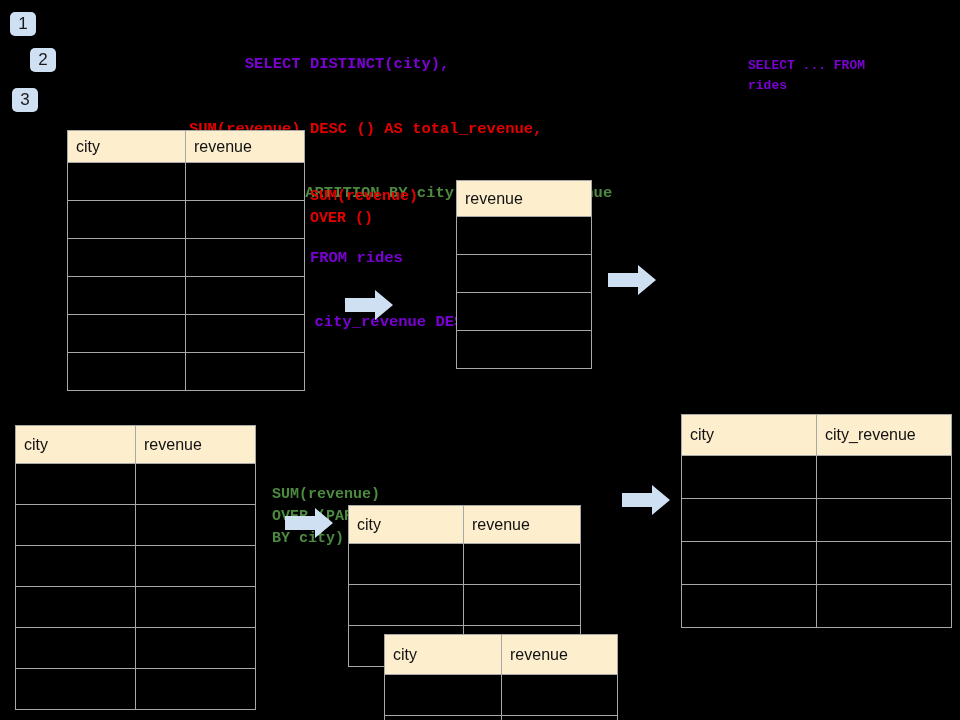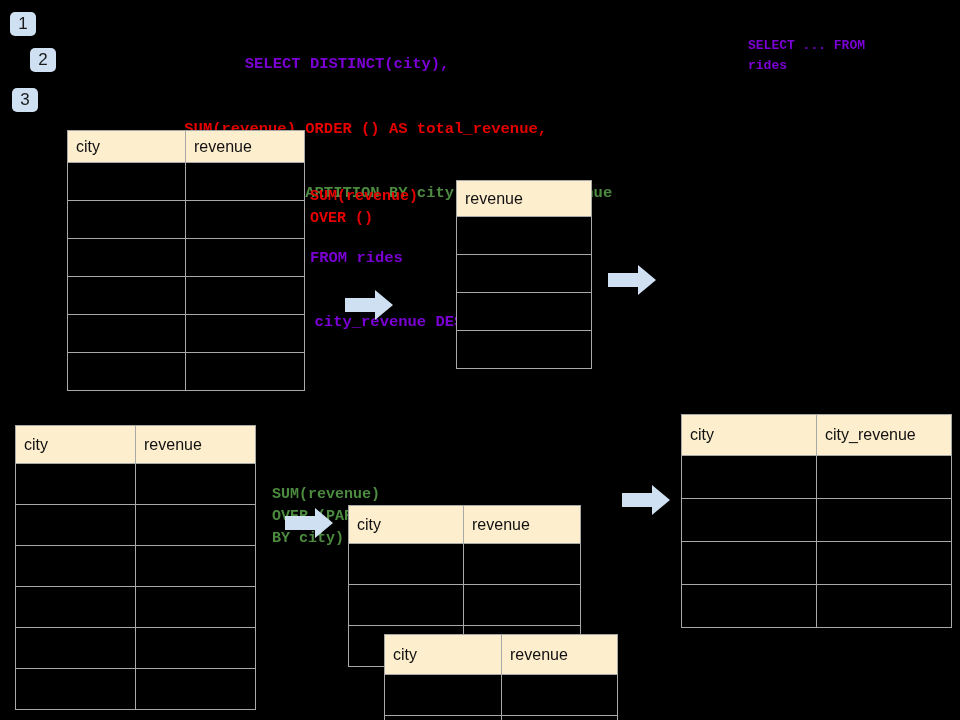--- a/index.html
+++ b/index.html
@@ -52,20 +52,21 @@
     white-space: pre;
     margin-top: 48px;
   }
   .annot-sm {
     position: absolute;
     font-family: "Liberation Mono", "DejaVu Sans Mono", monospace;
     font-size: 13px;
     font-weight: bold;
     line-height: 20px;
     white-space: pre;
+    margin-top: 20px;
   }
 
   
   .tbl {
     position: absolute;
     border-collapse: collapse;
     table-layout: fixed;
     background: #0f172a;
     padding-left: 12px;
   }
@@ -102,21 +103,21 @@
 <body>
 
 <div id="canvas">
 
   <div class="badge" style="left:10px; top:12px;">1</div>
   <div class="badge" style="left:30px; top:48px;">2</div>
   <div class="badge" style="left:12px; top:88px;">3</div>
 
   <div class="sql" style="left:82px; top:11px;">
     <div class="sql-line" style="color:#7b00d4;">SELECT DISTINCT(city),</div>
-    <div class="sql-line" style="color:#e50000;">    SUM(revenue) ORDER () AS total_revenue,</div>
+    <div class="sql-line" style="color:#e50000;">    SUM(revenue) DESC () AS total_revenue,</div>
     <div class="sql-line" style="color:#4c8b3f;">    SUM(revenue) OVER (PARTITION BY city) as city_revenue</div>
     <div class="sql-line" style="color:#7b00d4;">  FROM rides</div>
     <div class="sql-line" style="color:#7b00d4;">  ORDER by city_revenue DESC;</div>
   </div>
 
   <div class="annot-sm" style="left:748px; top:36px; color:#7b00d4;">SELECT ... FROM
 rides</div>
 
   <div class="annot" style="left:310px; top:138px; color:#e50000;">SUM(revenue)
 OVER ()</div>

